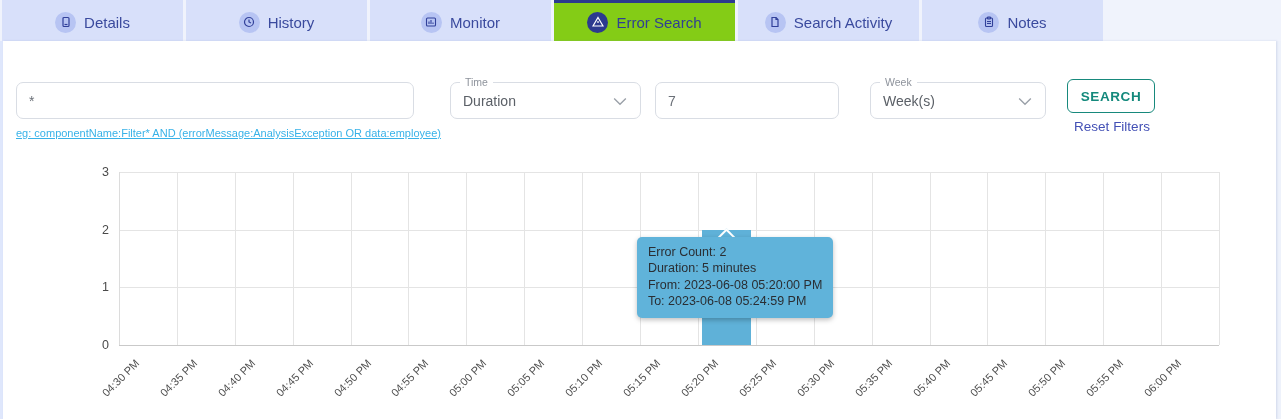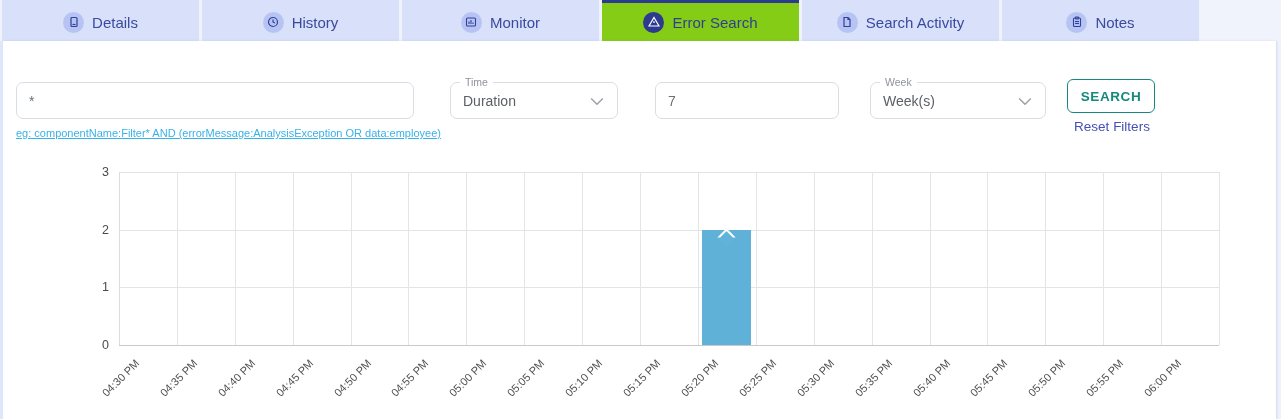--- a/index.html
+++ b/index.html
@@ -2,21 +2,21 @@
 <html><head>
 <meta charset="utf-8">
 <style>
   * { margin:0; padding:0; box-sizing:border-box; }
   html,body { width:1281px; height:419px; overflow:hidden;
     font-family:"Liberation Sans", sans-serif; background:#eef2fb; }
 
   
   .tabbar { position:absolute; top:0; left:0; width:1281px; height:41px;
     display:flex; gap:3px; padding-left:2px; background:#f0f3fc; }
-  .tab { width:197px; height:41px; display:flex; align-items:center; justify-content:center;
+  .tab { width:181px; height:41px; display:flex; align-items:center; justify-content:center;
     background:#d8e0fa; color:#3a4a9e; font-size:15px; font-weight:500; cursor:pointer;
     border-top:3px solid transparent; }
   .tab.active { background:#84cc16; border-top:3px solid #2c3a8f; color:#303f93; }
   .tab .icircle { width:21px; height:21px; border-radius:50%; background:#b7c4f3;
     display:flex; align-items:center; justify-content:center; margin-right:8px; color:#31409a; }
   .tab.active .icircle { background:#2c3a8f; color:#ffffff; }
   .tab .icircle svg { width:12px; height:12px; }
 
   
   .left-strip { position:absolute; top:41px; left:0; width:3px; height:378px; background:#dfe7fc; }
@@ -27,21 +27,21 @@
   .txt-input { position:absolute; height:37px; border:1px solid #d9dde4; border-radius:7px;
     font-family:"Liberation Sans", sans-serif; font-size:14px; color:#6b7078;
     padding:0 12px; background:#fff; outline:none; }
   #query-input { left:13px; top:41px; width:398px; }
   #duration-input { left:652px; top:41px; width:184px; }
   .hint { position:absolute; left:13px; top:86px; font-size:11px; color:#38b2e8;text-decoration:underline; }
 
   .select { position:absolute; top:41px; height:37px; border:1px solid #d9dde4; border-radius:7px;
     background:#fff; display:flex; align-items:center; justify-content:space-between;
     padding:0 10px 0 12px; cursor:pointer; }
-  #time-select { left:447px; width:168px; }
+  #time-select { left:447px; width:191px; }
   #unit-select { left:867px; width:176px; }
   .select .val { font-size:14px; color:#5b6067; }
   .select .floating { position:absolute; top:-7px; left:9px; background:#fff; padding:0 5px;
     font-size:10.5px; color:#8e939c; line-height:12px; }
   .select svg { width:20px; height:20px; color:#9aa0a8; }
 
   #search-btn { position:absolute; left:1064px; top:38px; width:88px; height:34px;
     background:#fff; border:1.5px solid #17897c; border-radius:6px; color:#14897c;
     font-family:"Liberation Sans", sans-serif; font-size:13.5px; font-weight:700;
     letter-spacing:0.6px; cursor:pointer; }
@@ -208,13 +208,19 @@
       <div class="xtick" style="left: 686.842px; top: 316px;">05:25 PM</div>
       <div class="xtick" style="left: 744.737px; top: 316px;">05:30 PM</div>
       <div class="xtick" style="left: 802.632px; top: 316px;">05:35 PM</div>
       <div class="xtick" style="left: 860.526px; top: 316px;">05:40 PM</div>
       <div class="xtick" style="left: 918.421px; top: 316px;">05:45 PM</div>
       <div class="xtick" style="left: 976.316px; top: 316px;">05:50 PM</div>
       <div class="xtick" style="left: 1034.21px; top: 316px;">05:55 PM</div>
       <div class="xtick" style="left: 1092.11px; top: 316px;">06:00 PM</div>
     </div>
   <div id="tooltip-arrow" style="left: 716.895px; top: 189.667px;"></div>
+  <div id="tooltip" style="left: 633.895px; top: 195.667px;">
+      <div>Error Count: 2</div>
+      <div>Duration: 5 minutes</div>
+      <div>From: 2023-06-08 05:20:00 PM</div>
+      <div>To: 2023-06-08 05:24:59 PM</div>
+    </div>
 </div>
 
 </body></html>

